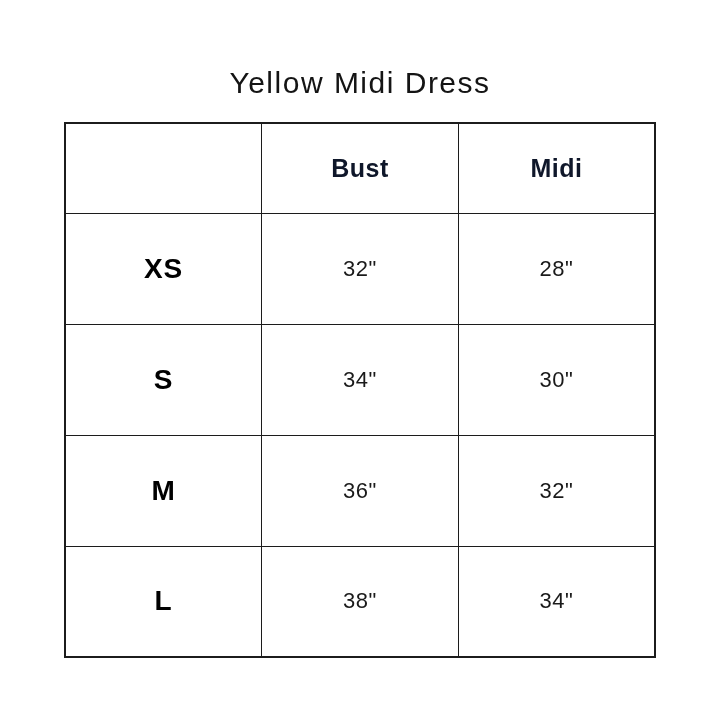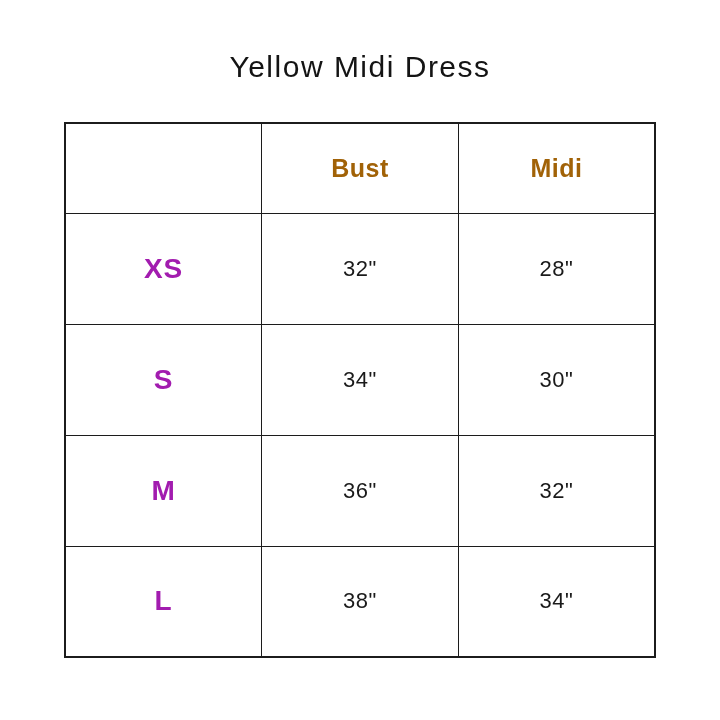--- a/index.html
+++ b/index.html
@@ -11,21 +11,21 @@
     position: relative;
     width: 720px;
     height: 720px;
     background: #ffffff;
     font-family: "Liberation Sans", sans-serif;
     color: #111111;
     overflow: hidden;
   }
   .title {
     position: absolute;
-    top: 50px;
+    top: 66px;
     left: 0;
     width: 720px;
     text-align: center;
     font-size: 30px;
     font-weight: 400;
     letter-spacing: 1.5px;
     color: #141414;
   }
   table.size-chart {
     position: absolute;
@@ -51,27 +51,27 @@
   tr.header-row {
     height: 90px;
   }
   tr.data-row {
     height: 111px;
   }
   .col-head {
     font-size: 25px;
     font-weight: 700;
     letter-spacing: 0.5px;
-    color: #a16207;
+    color: #0f172a;
   }
   .size-label {
     font-size: 28px;
     font-weight: 700;
     letter-spacing: 1px;
-    color: #a21caf;
+    color: #000000;
   }
   .measure {
     font-size: 22px;
     font-weight: 400;
     letter-spacing: 0.5px;
     color: #1a1a1a;
   }
 </style>
 </head>
 <body>

